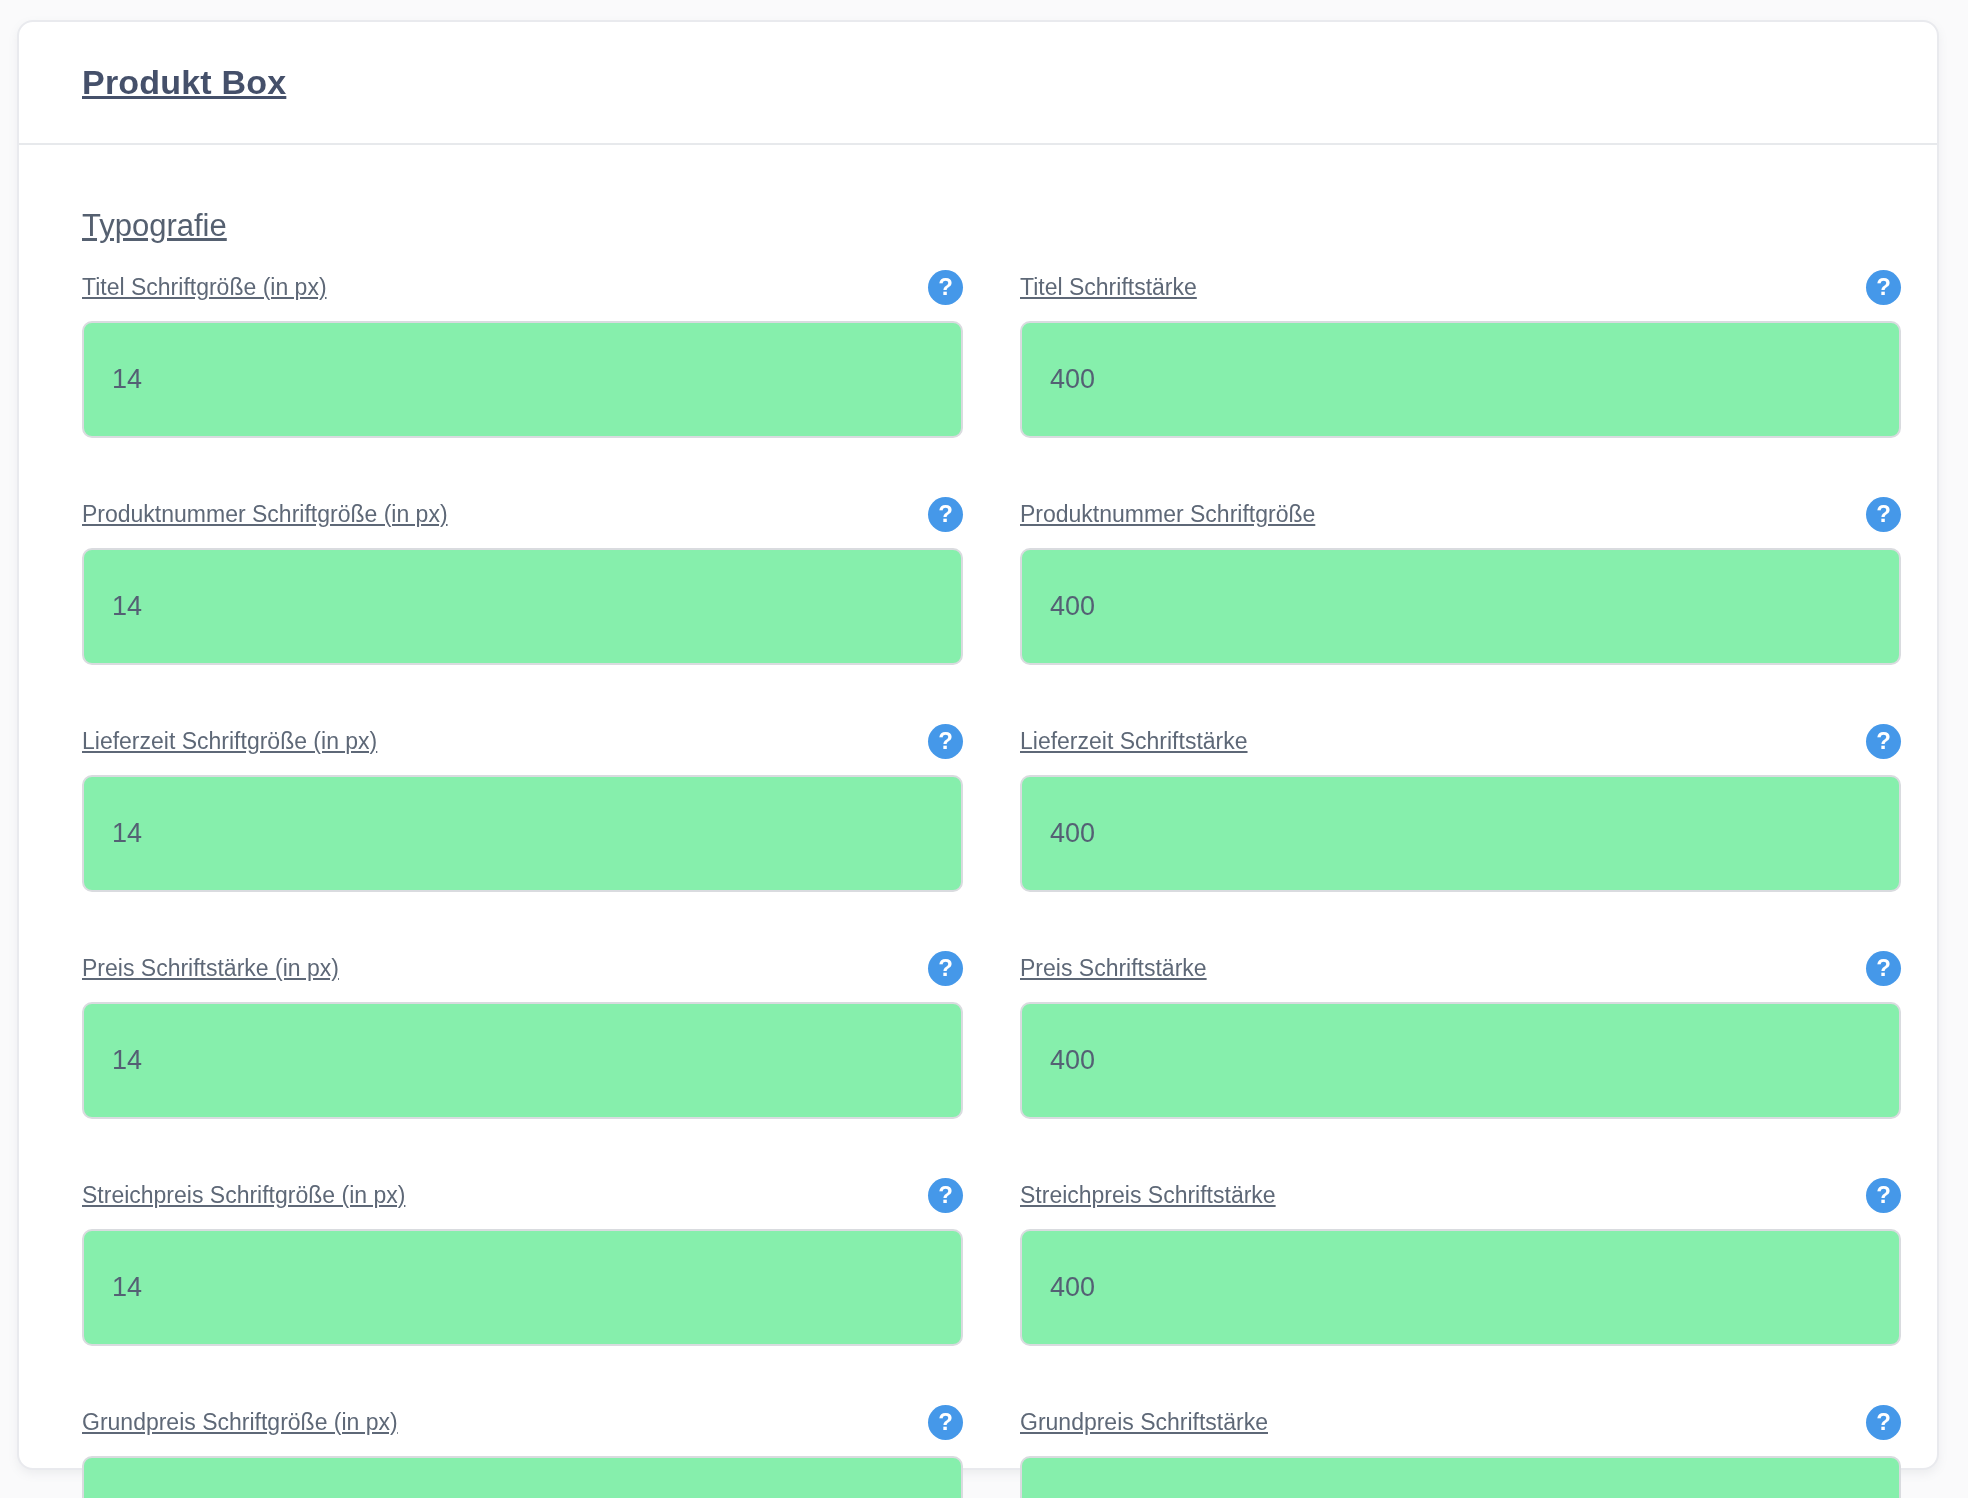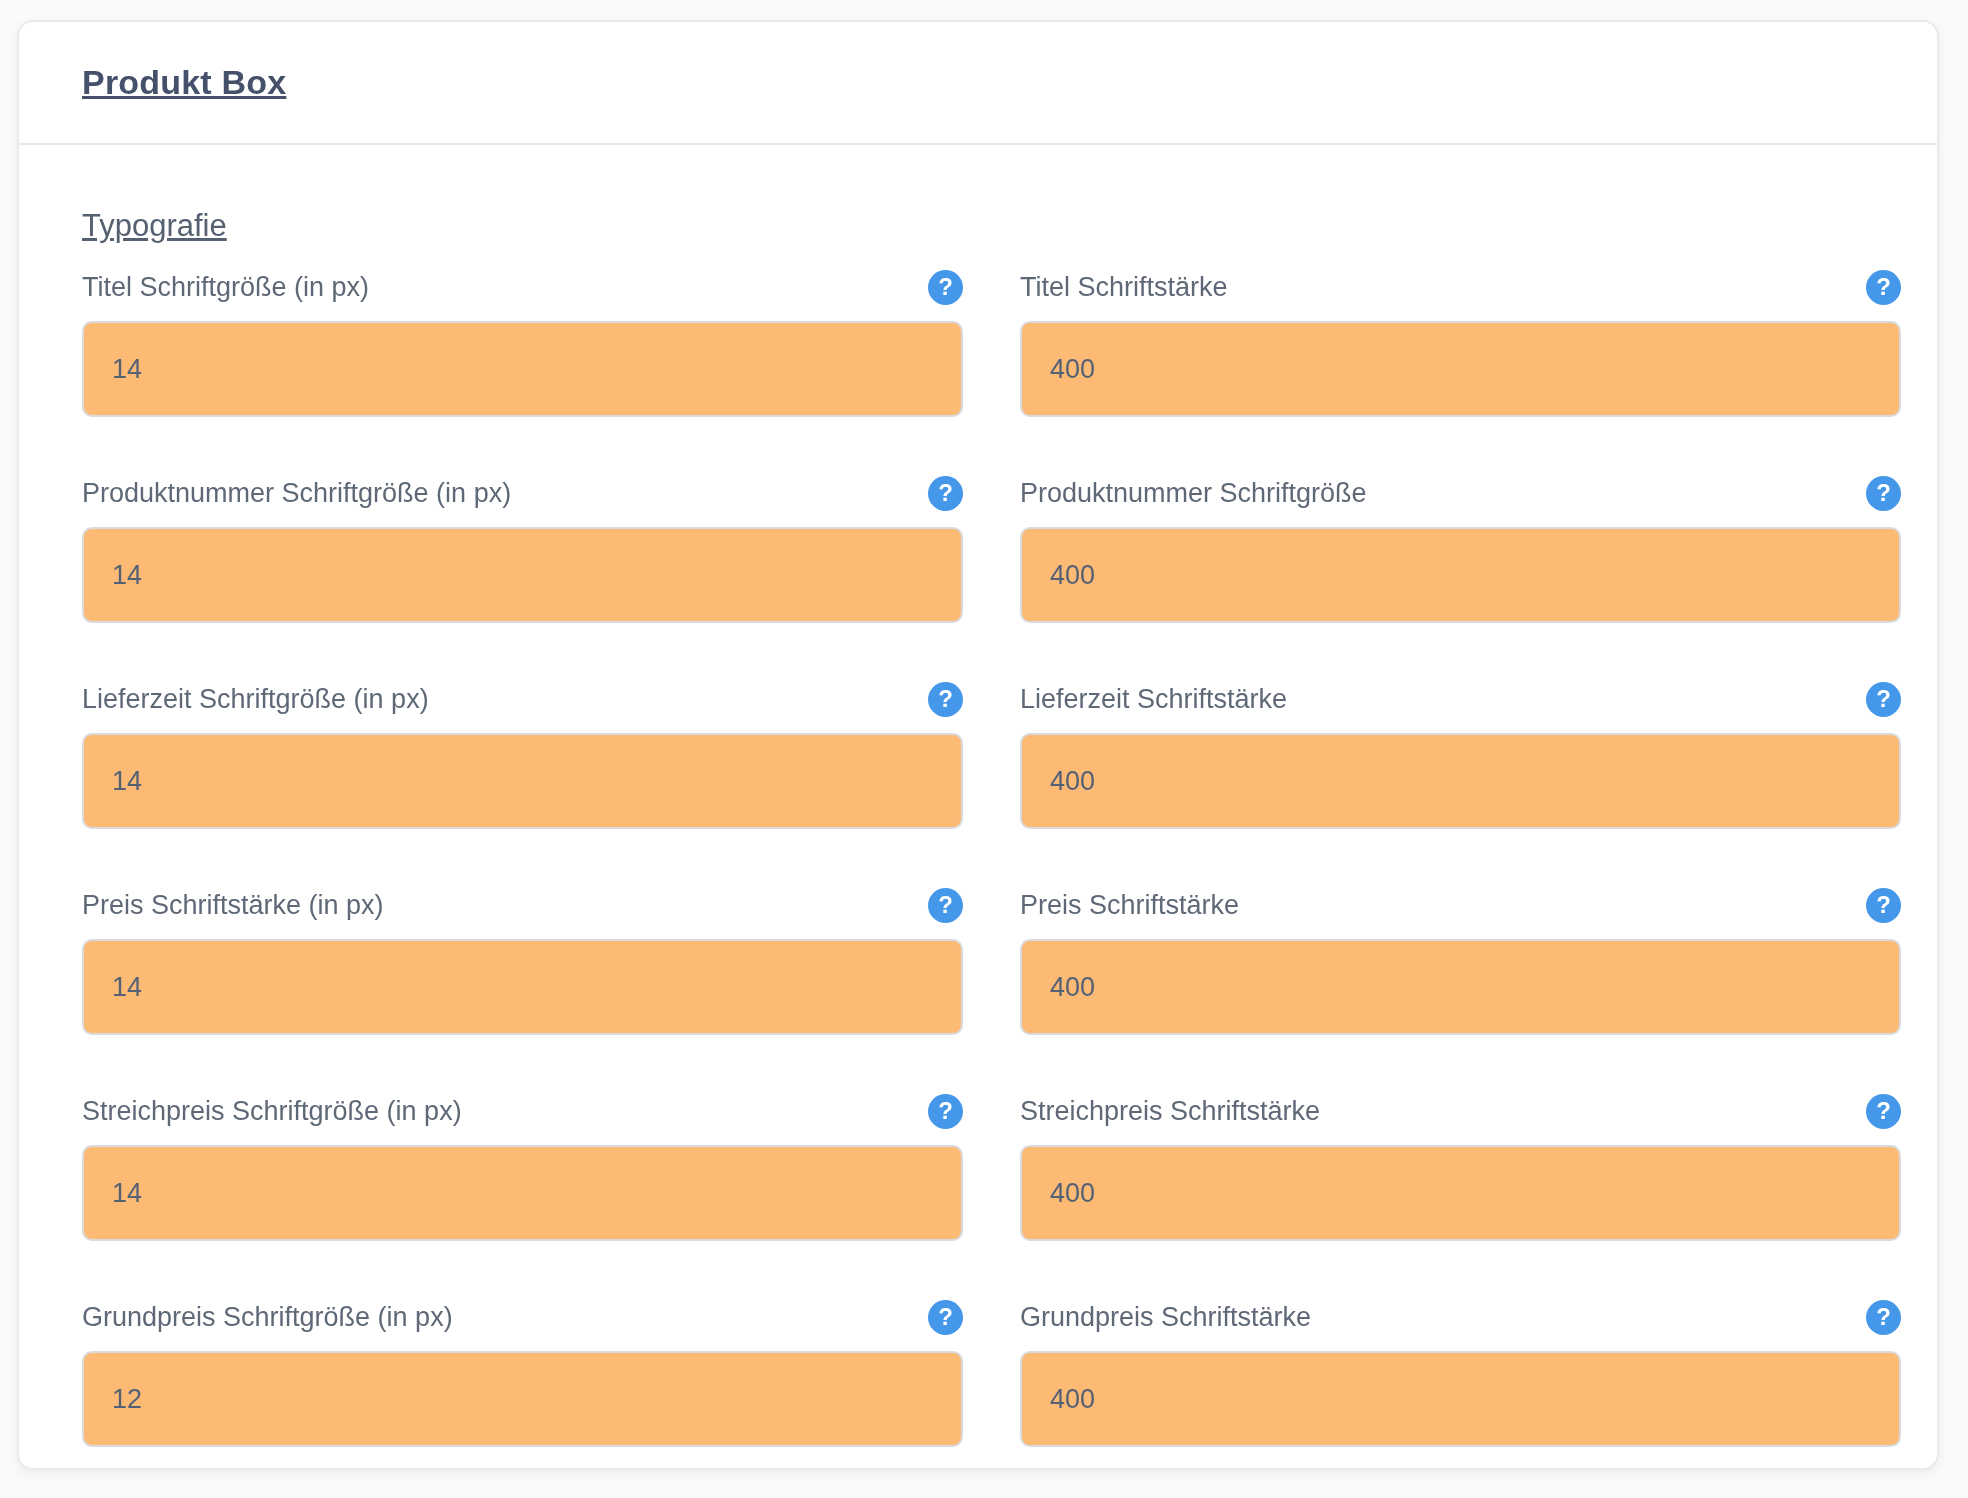--- a/index.html
+++ b/index.html
@@ -58,46 +58,47 @@
   }
   .field { min-width: 0; }
   .label-row {
     display: flex;
     justify-content: space-between;
     align-items: center;
     margin-bottom: 16px;
     height: 36px;
   }
   .field-label {
-    font-size: 27px;
+    font-size: 23px;
     font-weight: 400;
     color: #5e6877;
     white-space: nowrap;
+    text-decoration: underline;
   }
   .help-icon {
     flex: 0 0 auto;
     width: 35px;
     height: 35px;
     border-radius: 50%;
     background: #4598e9;
     color: #ffffff;
     font-size: 24px;
     font-weight: 700;
     display: flex;
     align-items: center;
     justify-content: center;
     cursor: pointer;
     user-select: none;
     line-height: 1;
   }
   .text-input {
     display: block;
     width: 100%;
-    height: 96px;
-    background: #fdba74;
+    height: 117px;
+    background: #86efac;
     border: 2px solid #d9dbdf;
     border-radius: 10px;
     padding: 0 28px;
     font-family: inherit;
     font-size: 27px;
     color: #546074;
     outline: none;
   }
 </style>
 </head>

